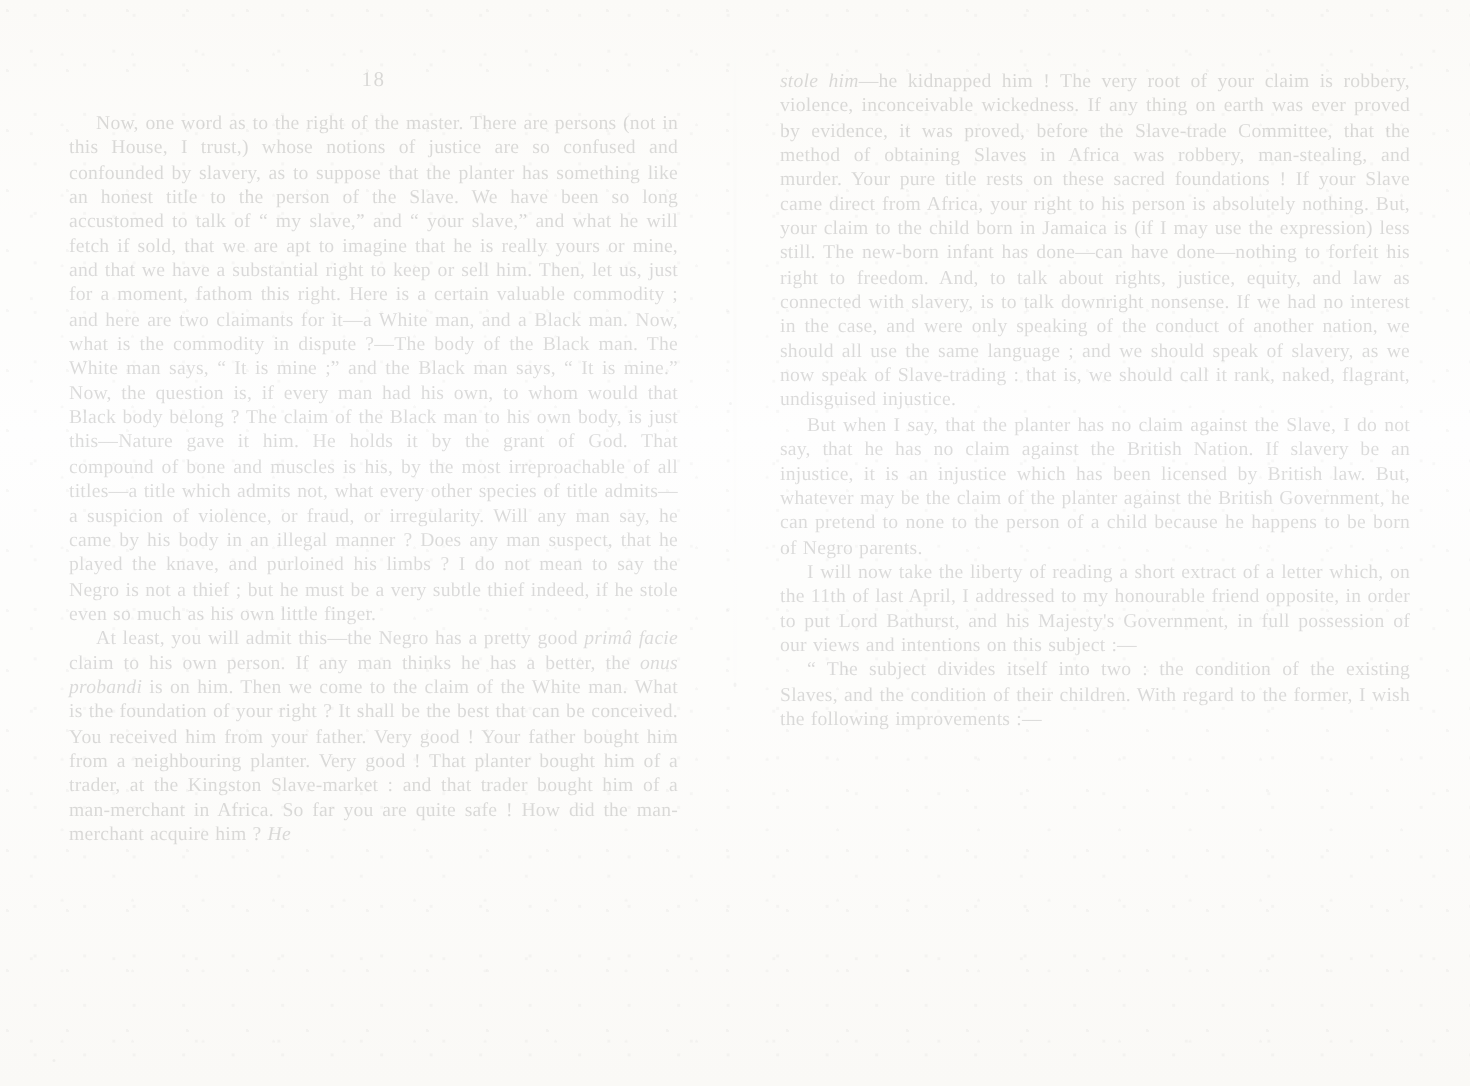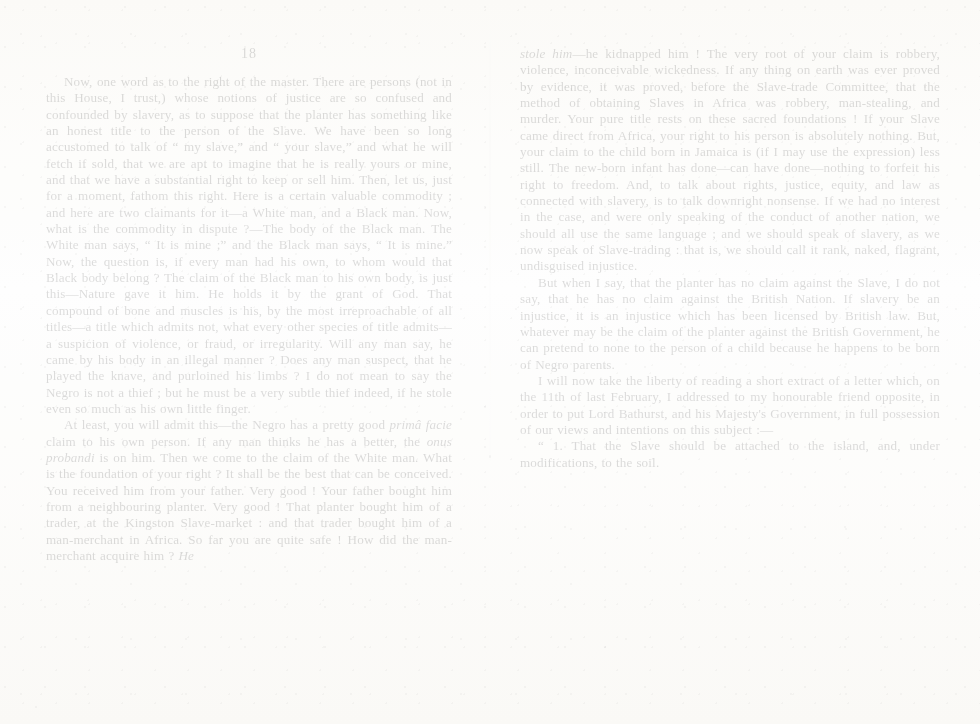--- a/index.html
+++ b/index.html
@@ -105,22 +105,22 @@
       <div class="body-text">
         <p>Now, one word as to the right of the master. There are persons (not in this House, I trust,) whose notions of justice are so confused and confounded by slavery, as to suppose that the planter has something like an honest title to the person of the Slave. We have been so long accustomed to talk of “ my slave,” and “ your slave,” and what he will fetch if sold, that we are apt to imagine that he is really yours or mine, and that we have a substantial right to keep or sell him. Then, let us, just for a moment, fathom this right. Here is a certain valuable commodity ; and here are two claimants for it—a White man, and a Black man. Now, what is the commodity in dispute ?—The body of the Black man. The White man says, “ It is mine ;” and the Black man says, “ It is mine.” Now, the question is, if every man had his own, to whom would that Black body belong ? The claim of the Black man to his own body, is just this—Nature gave it him. He holds it by the grant of God. That compound of bone and muscles is his, by the most irreproachable of all titles—a title which admits not, what every other species of title admits—a suspicion of violence, or fraud, or irregularity. Will any man say, he came by his body in an illegal manner ? Does any man suspect, that he played the knave, and purloined his limbs ? I do not mean to say the Negro is not a thief ; but he must be a very subtle thief indeed, if he stole even so much as his own little finger.</p>
         <p>At least, you will admit this—the Negro has a pretty good <em>primâ facie</em> claim to his own person. If any man thinks he has a better, the <em>onus probandi</em> is on him. Then we come to the claim of the White man. What is the foundation of your right ? It shall be the best that can be conceived. You received him from your father. Very good ! Your father bought him from a neighbouring planter. Very good ! That planter bought him of a trader, at the Kingston Slave-market : and that trader bought him of a man-merchant in Africa. So far you are quite safe ! How did the man-merchant acquire him ? <em>He</em></p>
       </div>
     </div>
 
     <div class="leaf right">
       <div class="body-text">
         <p class="noindent"><em>stole him</em>—he kidnapped him ! The very root of your claim is robbery, violence, inconceivable wickedness. If any thing on earth was ever proved by evidence, it was proved, before the Slave-trade Committee, that the method of obtaining Slaves in Africa was robbery, man-stealing, and murder. Your pure title rests on these sacred foundations ! If your Slave came direct from Africa, your right to his person is absolutely nothing. But, your claim to the child born in Jamaica is (if I may use the expression) less still. The new-born infant has done—can have done—nothing to forfeit his right to freedom. And, to talk about rights, justice, equity, and law as connected with slavery, is to talk downright nonsense. If we had no interest in the case, and were only speaking of the conduct of another nation, we should all use the same language ; and we should speak of slavery, as we now speak of Slave-trading : that is, we should call it rank, naked, flagrant, undisguised injustice.</p>
         <p>But when I say, that the planter has no claim against the Slave, I do not say, that he has no claim against the British Nation. If slavery be an injustice, it is an injustice which has been licensed by British law. But, whatever may be the claim of the planter against the British Government, he can pretend to none to the person of a child because he happens to be born of Negro parents.</p>
-        <p>I will now take the liberty of reading a short extract of a letter which, on the 11th of last February, I addressed to my honourable friend opposite, in order to put Lord Bathurst, and his Majesty's Government, in full possession of our views and intentions on this subject :—</p>
-        <p>“ 1. That the Slave should be attached to the island, and, under modifications, to the soil.</p>
+        <p>I will now take the liberty of reading a short extract of a letter which, on the 11th of last April, I addressed to my honourable friend opposite, in order to put Lord Bathurst, and his Majesty's Government, in full possession of our views and intentions on this subject :—</p>
+        <p>“ The subject divides itself into two : the condition of the existing Slaves, and the condition of their children. With regard to the former, I wish the following improvements :—</p>
       </div>
     </div>
 
   </div>
 
   <div class="gutter"></div>
 
   <div class="speck" style="left:486px;top:268px;width:2px;height:2px;"></div>
   <div class="speck" style="left:489px;top:455px;width:2px;height:3px;"></div>
   <div class="speck" style="left:35px;top:706px;width:2px;height:2px;"></div>

